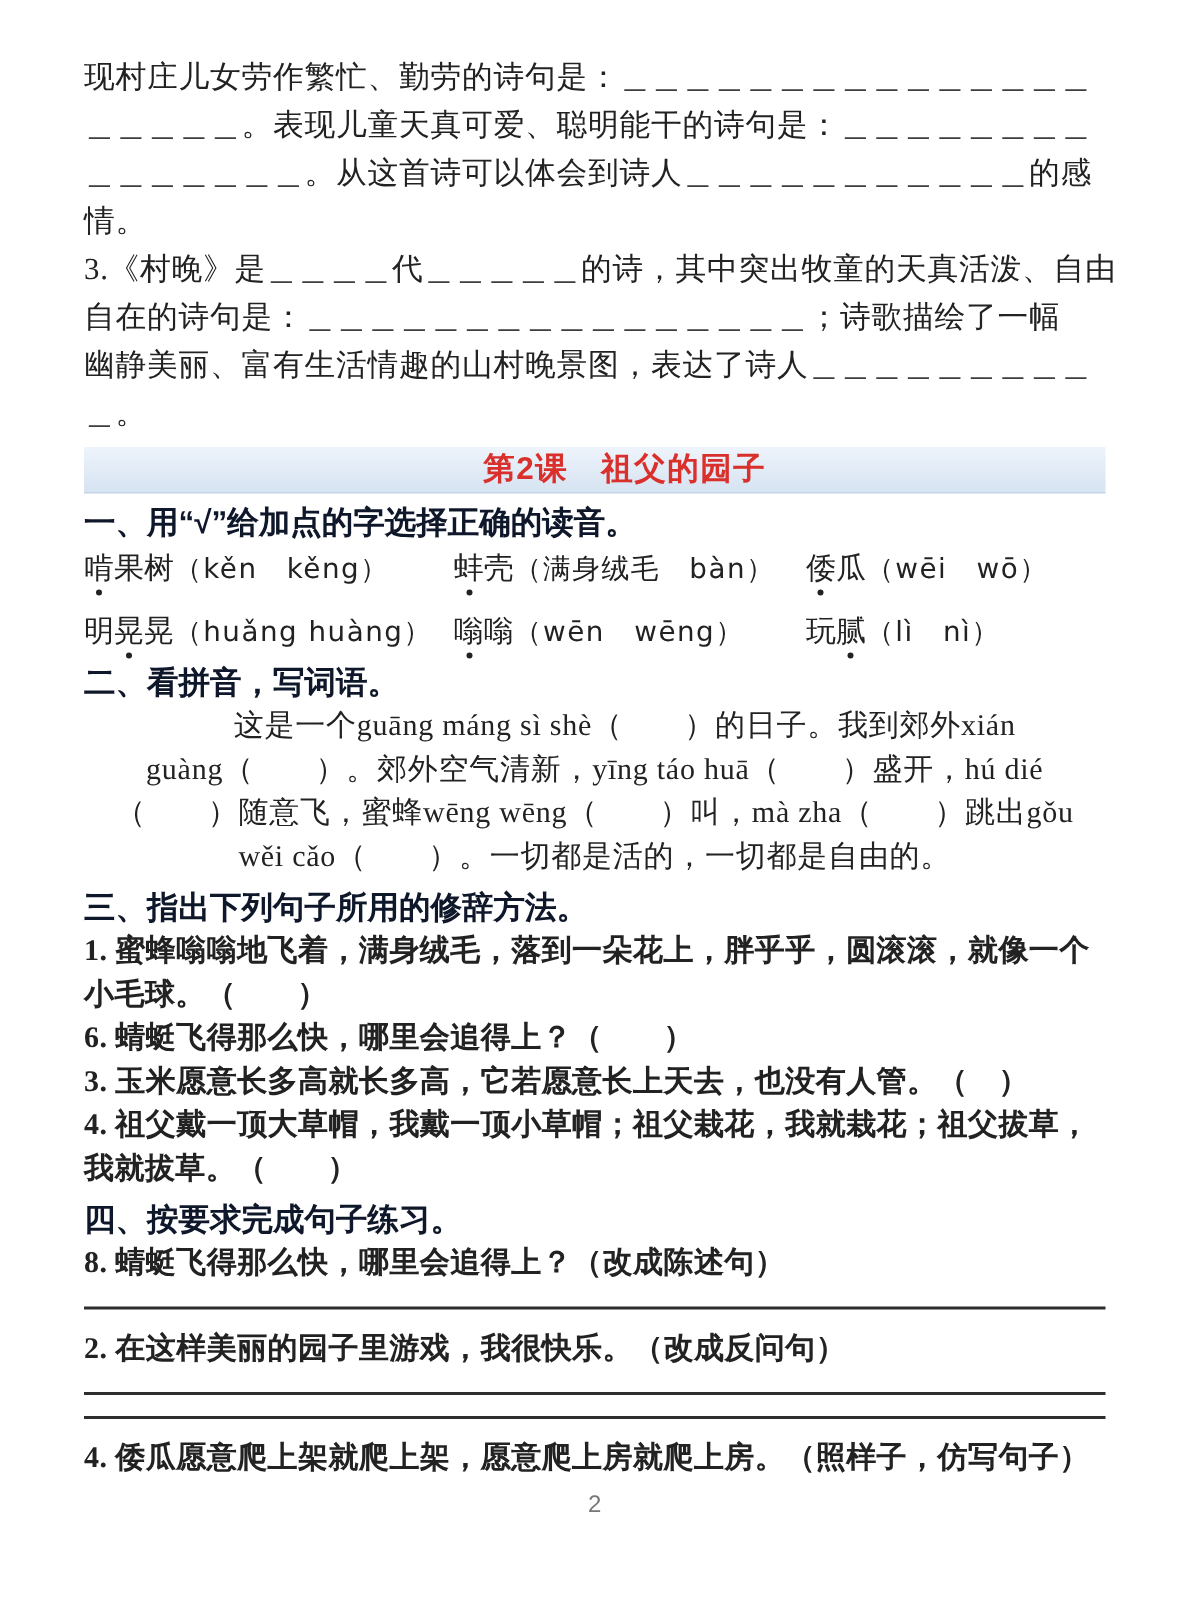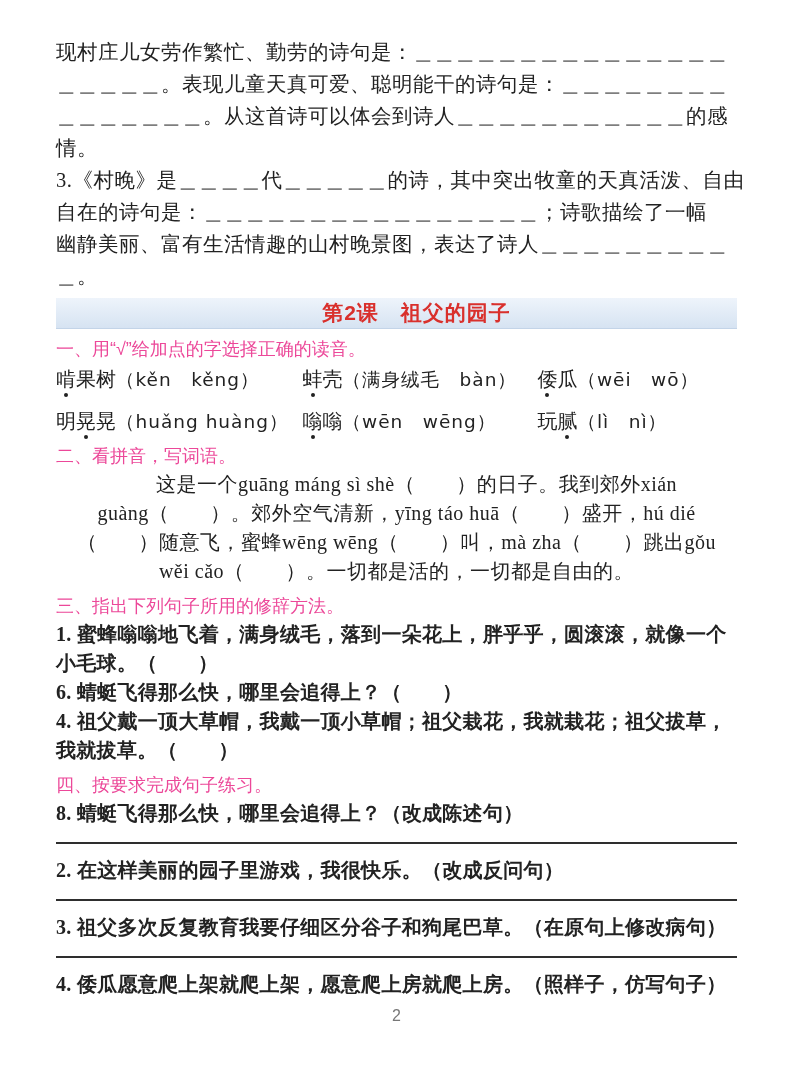--- a/index.html
+++ b/index.html
@@ -24,22 +24,22 @@
     text-align: center;
     padding-left: 40px;
   }
   .banner .title {
     color: #d9302c; font-weight: bold; font-size: 21px;
     font-family: "Liberation Sans", "DejaVu Sans", sans-serif;
     letter-spacing: 1px;
   }
   
   .sec-heading {
-    margin-top: 6px; font-size: 18px; line-height: 28px;
-    font-weight: normal; color: #ec4899;
+    margin-top: 6px; font-size: 21px; line-height: 28px;
+    font-weight: bold; color: #0f172a;
     font-family: "Liberation Sans", "DejaVu Sans", sans-serif;
   }
   
   .read-grid {
     display: grid; grid-template-columns: 1.05fr 1fr 0.85fr;
     row-gap: 13px; margin-top: 2px;
   }
   .read-item { font-size: 20px; line-height: 29px; white-space: nowrap; }
   .read-item .pinyin {
     font-family: "DejaVu Sans", sans-serif; font-size: 18.5px;
@@ -113,27 +113,27 @@
   <div class="py-line indent">这是一个guāng  máng  sì  shè（　　）的日子。我到郊外xián</div>
   <div class="py-line">guàng（　　）。郊外空气清新，yīng  táo  huā（　　）盛开，hú  dié</div>
   <div class="py-line">（　　）随意飞，蜜蜂wēng  wēng（　　）叫，mà  zha（　　）跳出gǒu</div>
   <div class="py-line">wěi  cǎo（　　）。一切都是活的，一切都是自由的。</div>
 </div>
 
 <div class="sec-heading">三、指出下列句子所用的修辞方法。</div>
 <div>
   <div class="item-line">1. 蜜蜂嗡嗡地飞着，满身绒毛，落到一朵花上，胖乎乎，圆滚滚，就像一个小毛球。（　　）</div>
   <div class="item-line">6. 蜻蜓飞得那么快，哪里会追得上？（　　）</div>
+  <div class="item-line">3. 玉米愿意长多高就长多高，它若愿意长上天去，也没有人管。（　）</div>
   <div class="item-line">4. 祖父戴一顶大草帽，我戴一顶小草帽；祖父栽花，我就栽花；祖父拔草，我就拔草。（　　）</div>
 </div>
 
 <div class="sec-heading">四、按要求完成句子练习。</div>
 <div>
   <div class="item-line">8. 蜻蜓飞得那么快，哪里会追得上？（改成陈述句）</div>
   <div class="answer-line"></div>
   <div class="item-line">2. 在这样美丽的园子里游戏，我很快乐。（改成反问句）</div>
   <div class="answer-line"></div>
-  <div class="item-line">3. 祖父多次反复教育我要仔细区分谷子和狗尾巴草。（在原句上修改病句）</div>
   <div class="answer-line"></div>
   <div class="item-line">4. 倭瓜愿意爬上架就爬上架，愿意爬上房就爬上房。（照样子，仿写句子）</div>
 </div>
 
 <div class="page-num">2</div>
 
 </body></html>

